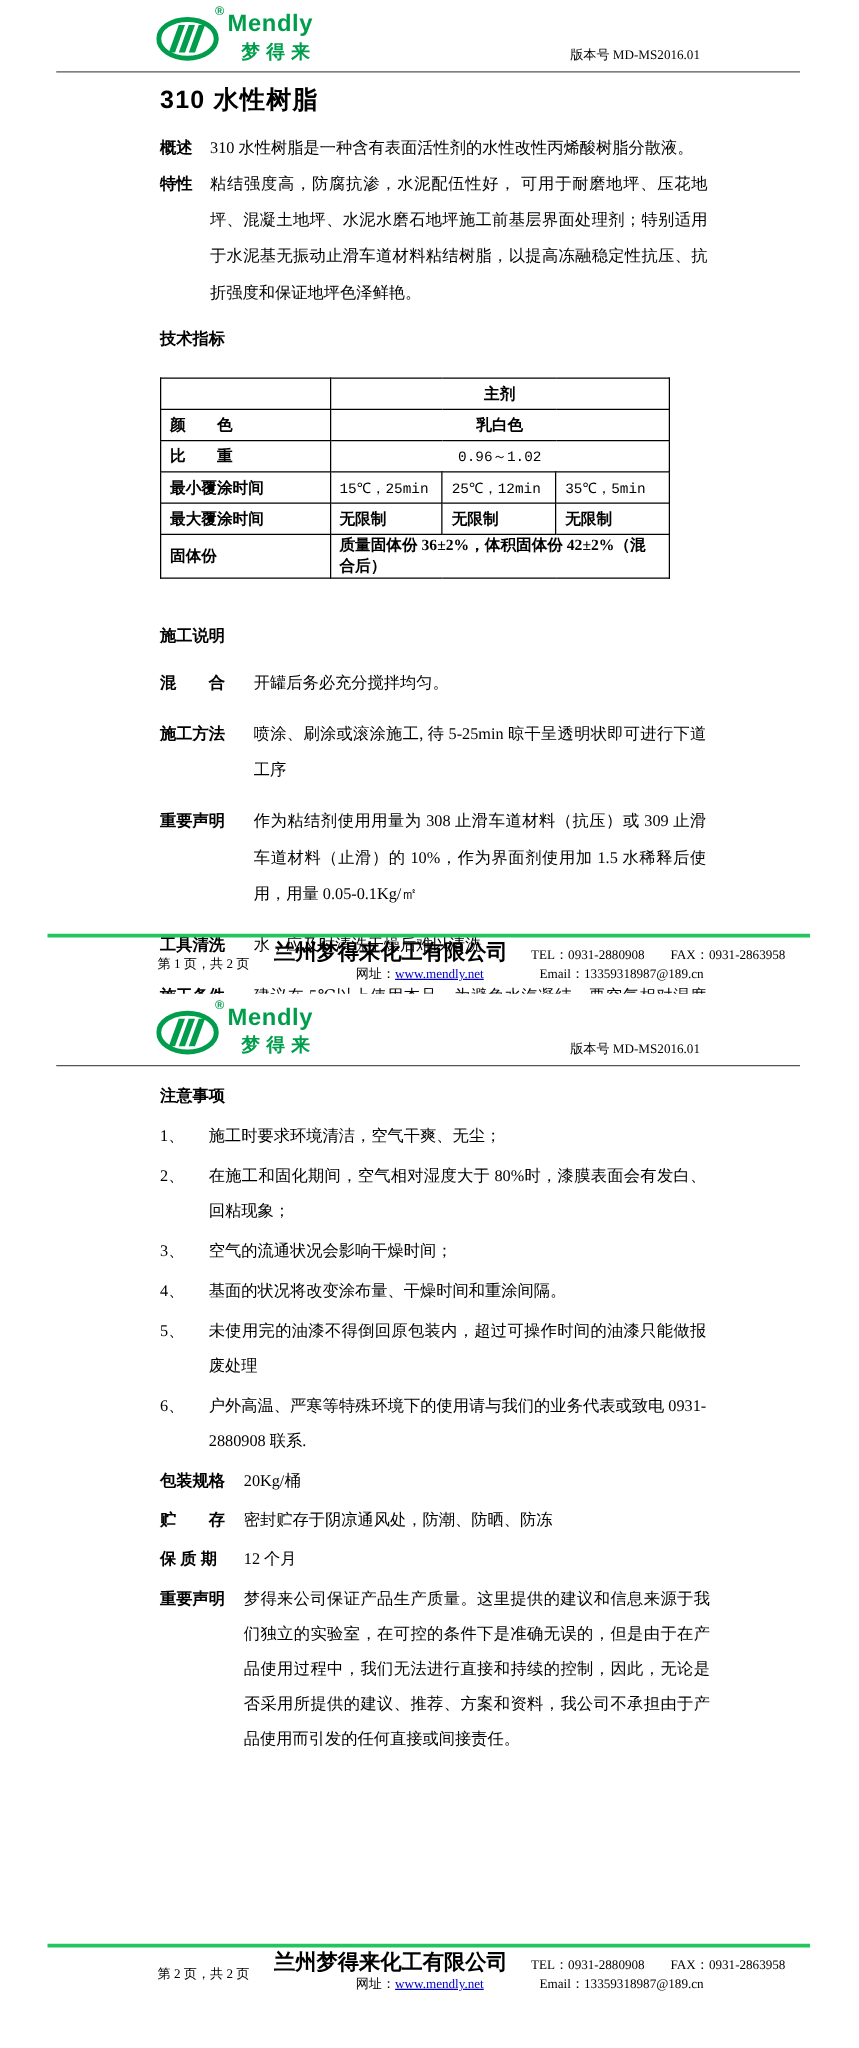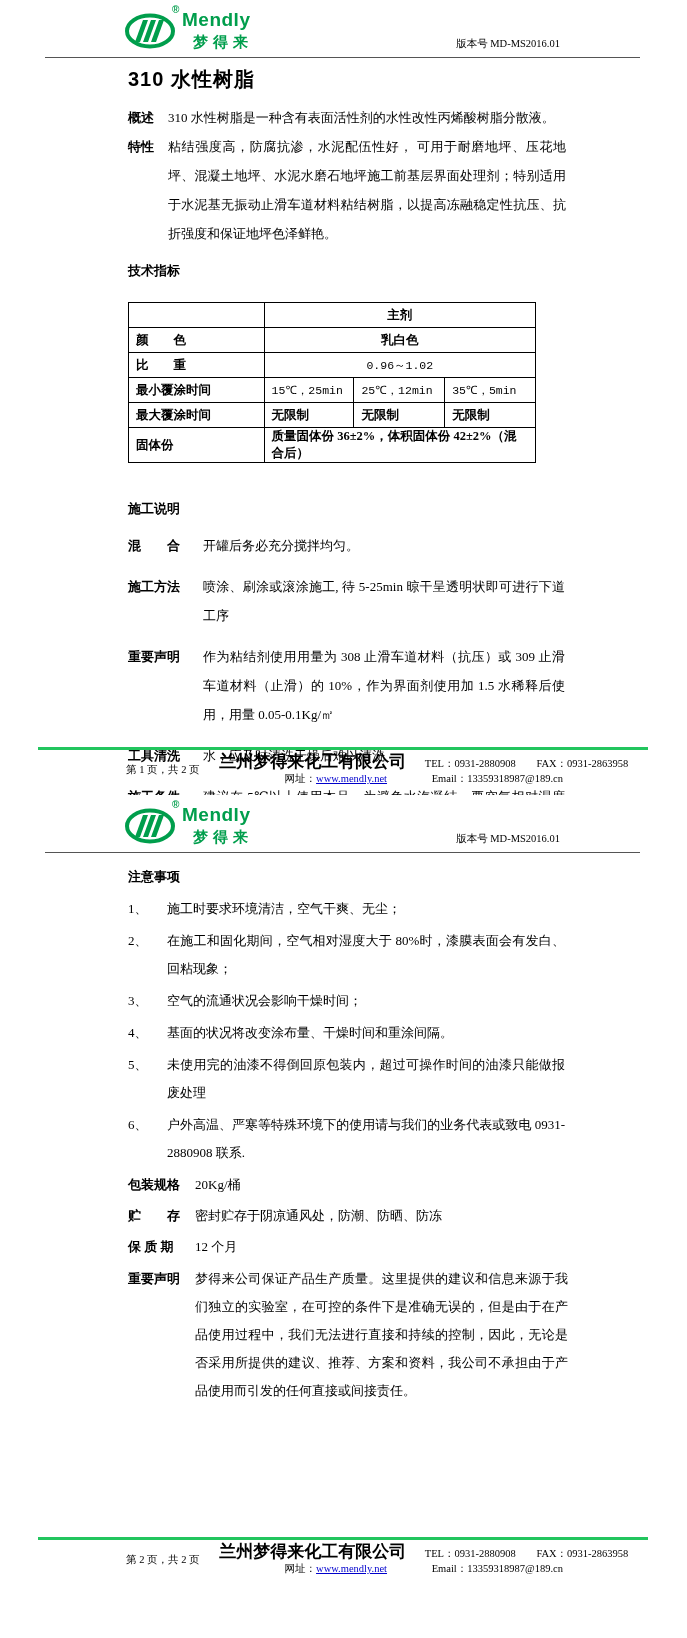--- a/index.html
+++ b/index.html
@@ -64,21 +64,21 @@
   .kv2-label { font-weight:bold; width:67px; flex-shrink:0; }
   .kv2-text { width:373px; text-align:justify; }
 
   
   .page-footer {
     position:absolute; left:38px; width:610px;
     border-top:3px solid #22c55e; padding-top:4px;
     font-size:10.5px; display:flex; align-items:center;
   }
   .page-1 .page-footer { top:747px; }
-  .page-2 .page-footer { top:742px; }
+  .page-2 .page-footer { top:760px; }
   .footer-page-info { margin-left:88px; white-space:nowrap; }
   .footer-company-block { flex:1; text-align:center; line-height:15px; }
   .footer-company { font-weight:bold; font-size:17px; }
   .footer-tel { margin-left:16px; }
   .footer-fax { margin-left:18px; }
   .footer-email-label { margin-left:42px; }
   .footer-link { color:#0000CC; text-decoration:underline; }
 </style>
 </head>
 <body>

